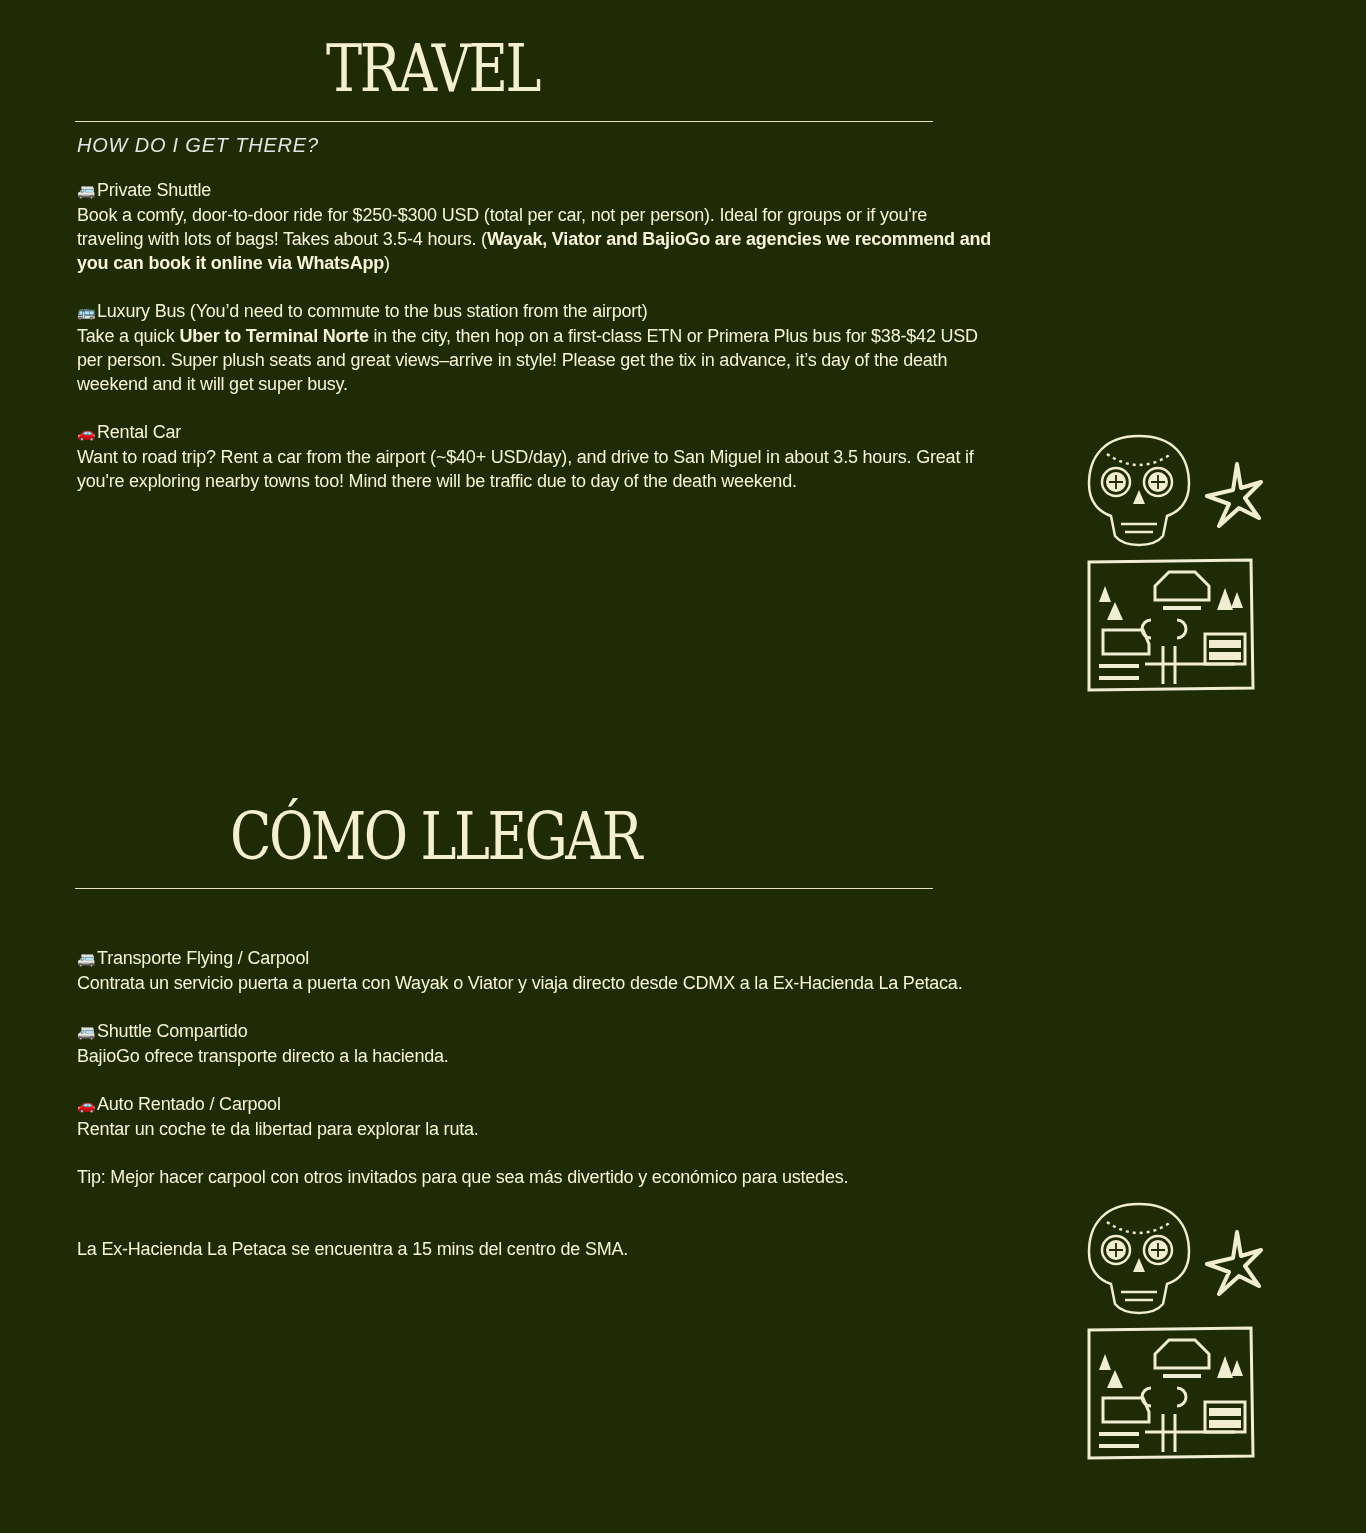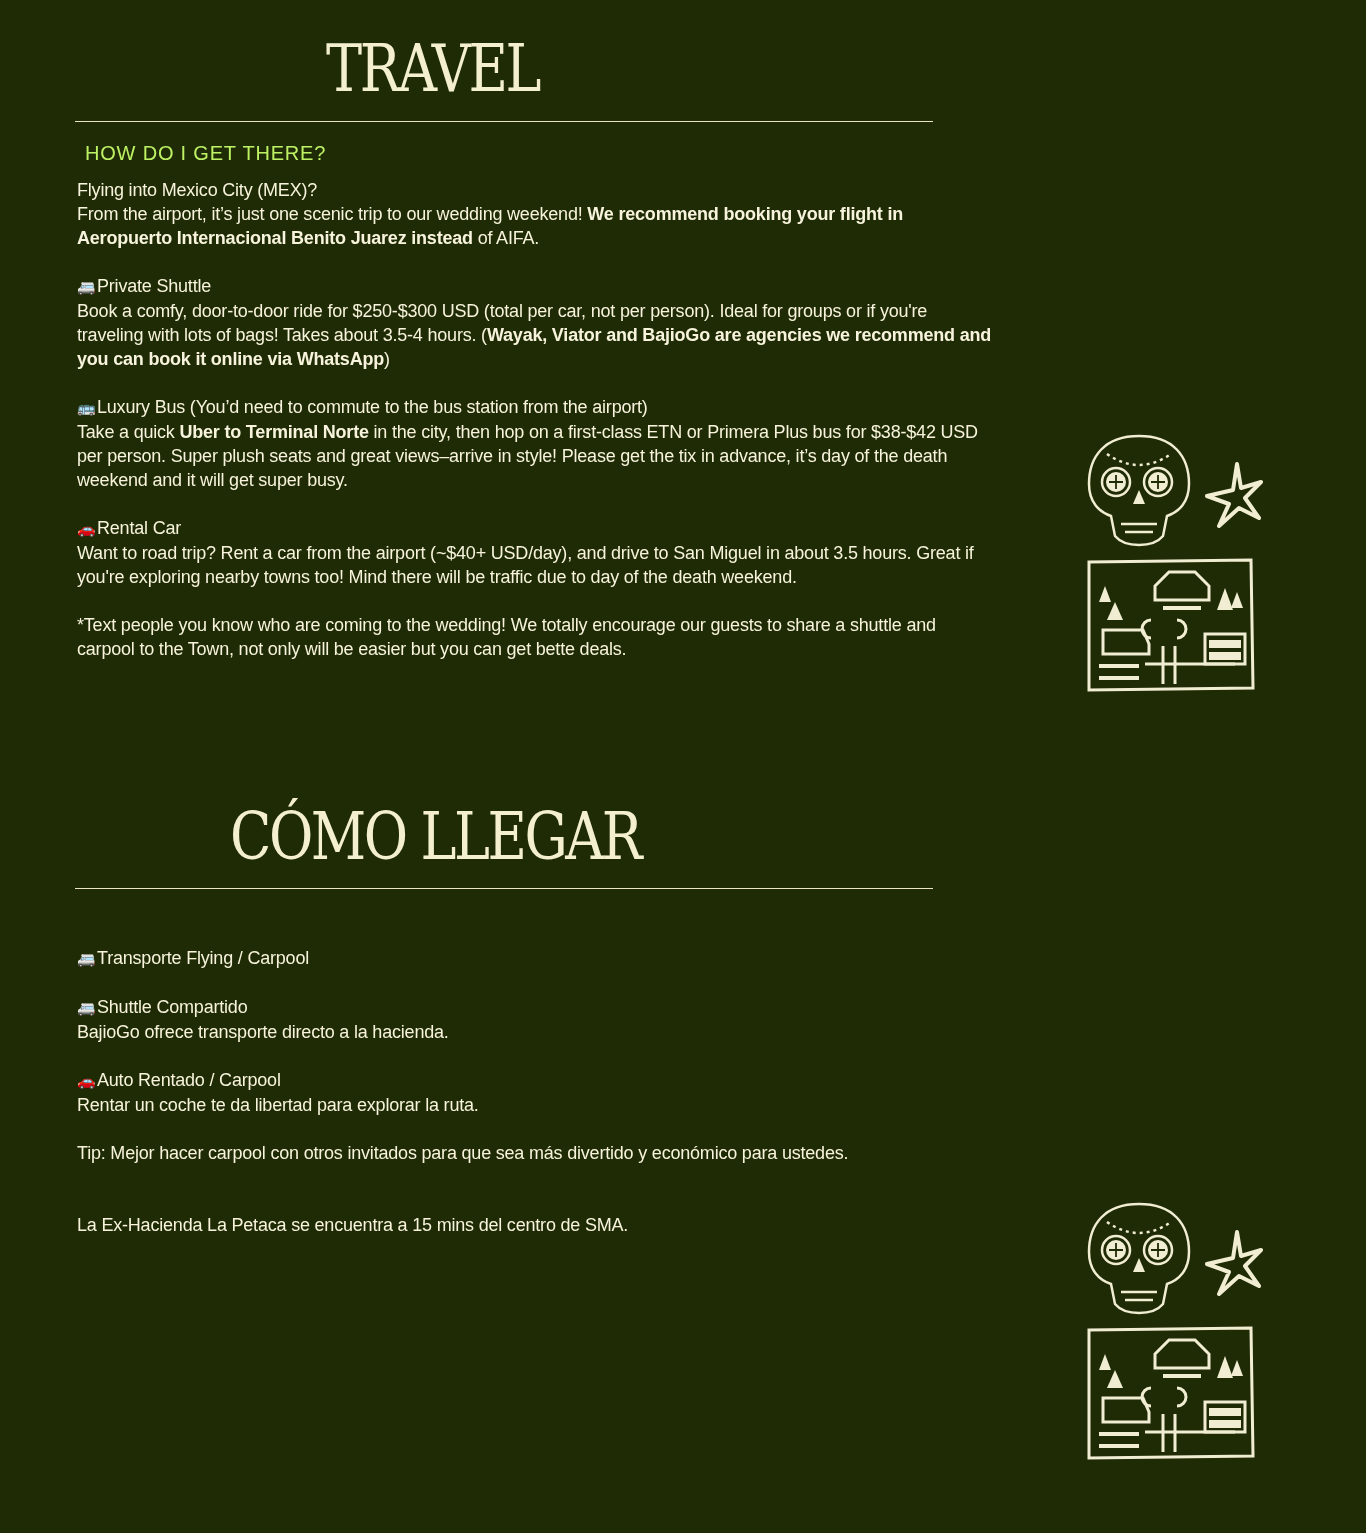--- a/index.html
+++ b/index.html
@@ -18,58 +18,53 @@
     color:#f4f0cf;
     letter-spacing:-3px;
     transform:scaleX(0.82);
     transform-origin:left top;
     margin:0;
     line-height:1;
   }
   .rule { position:absolute; left:75px; width:858px; height:1px; background:#e8e4c0; }
   .subhead {
     position:absolute; left:77px;
-    font-size:20px; letter-spacing:0.8px; margin:8px;
-    font-weight:normal; color:#bef264;
+    font-size:20px; letter-spacing:0.8px; margin:0;
+    font-weight:normal; color:#e5e5e5;font-style:italic;
   }
   .body-text {
     position:absolute; left:77px; width:920px;
     font-size:18px; line-height:24px; letter-spacing:-0.2px;
   }
   .body-text p { margin:0 0 24px 0; }
   .body-text b { font-weight:bold; }
   .emoji { display:inline-block; width:20px; text-align:center; font-size:15px; }
   .deco { position:absolute; }
 </style>
 </head>
 <body>
 
 <div class="section" style="top:0;height:760px;">
   <h1 class="big-title" style="left:326px;top:36px;font-size:66px;">TRAVEL</h1>
   <div class="rule" style="top:121px;"></div>
   <h2 class="subhead" style="top:134px;">HOW DO I GET THERE?</h2>
 
   <div class="body-text" style="top:178px;">
     <p>
-      <span>Flying into Mexico City (MEX)?</span><br>
-      <span>From the airport, it’s just one scenic trip to our wedding weekend! </span><b>We recommend booking your flight in Aeropuerto Internacional Benito Juarez instead</b><span> of AIFA.</span>
-    </p>
-    <p>
       <span class="emoji">🚐</span><span>Private Shuttle</span><br>
       <span>Book a comfy, door-to-door ride for $250-$300 USD (total per car, not per person). Ideal for groups or if you're traveling with lots of bags! Takes about 3.5-4 hours. (</span><b>Wayak, Viator and BajioGo are agencies we recommend and you can book it online via WhatsApp</b><span>)</span>
     </p>
     <p>
       <span class="emoji">🚌</span><span>Luxury Bus (You’d need to commute to the bus station from the airport)</span><br>
       <span>Take a quick </span><b>Uber to Terminal Norte</b><span> in the city, then hop on a first-class ETN or Primera Plus bus for $38-$42 USD per person. Super plush seats and great views–arrive in style! Please get the tix in advance, it’s day of the death weekend and it will get super busy.</span>
     </p>
     <p>
       <span class="emoji">🚗</span><span>Rental Car</span><br>
       <span>Want to road trip? Rent a car from the airport (~$40+ USD/day), and drive to San Miguel in about 3.5 hours. Great if you're exploring nearby towns too! Mind there will be traffic due to day of the death weekend.</span>
     </p>
-    <p>*Text people you know who are coming to the wedding! We totally encourage our guests to share a shuttle and carpool to the Town, not only will be easier but you can get bette deals.</p>
   </div>
 </div>
 
 <div class="deco" style="left:1085px;top:432px;width:185px;height:262px;">
   <svg width="108" height="118" viewBox="0 0 108 118" style="position:absolute;left:0;top:0;">
     <g fill="none" stroke="#f1edd3" stroke-width="2.5">
       <path d="M54 4 C20 4 4 24 4 52 C4 70 14 80 26 84 L30 104 C40 116 68 116 78 104 L82 84 C94 80 104 70 104 52 C104 24 88 4 54 4 Z"></path>
       <path d="M22 22 Q54 44 86 22" stroke-dasharray="3 4"></path>
       <circle cx="31" cy="50" r="14"></circle>
       <circle cx="73" cy="50" r="14"></circle>
@@ -108,20 +103,21 @@
   </svg>
 </div>
 
 <div class="section" style="top:0;height:1474px;pointer-events:none;">
   <h1 class="big-title" style="left:230px;top:804px;font-size:66px;">CÓMO LLEGAR</h1>
   <div class="rule" style="top:888px;"></div>
 
   <div class="body-text" style="top:946px;">
     <p>
       <span class="emoji">🚐</span><span>Transporte Flying / Carpool</span><br>
+      <span>Contrata un servicio puerta a puerta con Wayak o Viator y viaja directo desde CDMX a la Ex-Hacienda La Petaca.</span>
     </p>
     <p>
       <span class="emoji">🚐</span><span>Shuttle Compartido</span><br>
       <span>BajioGo ofrece transporte directo a la hacienda.</span>
     </p>
     <p>
       <span class="emoji">🚗</span><span>Auto Rentado / Carpool</span><br>
       <span>Rentar un coche te da libertad para explorar la ruta.</span>
     </p>
     <p style="margin-bottom:48px;margin-top:20px;">Tip: Mejor hacer carpool con otros invitados para que sea más divertido y económico para ustedes.</p>

